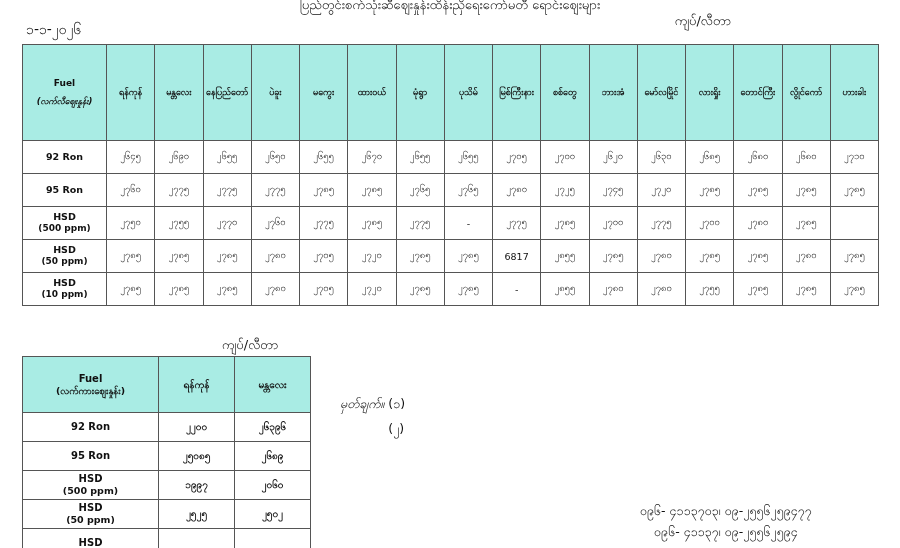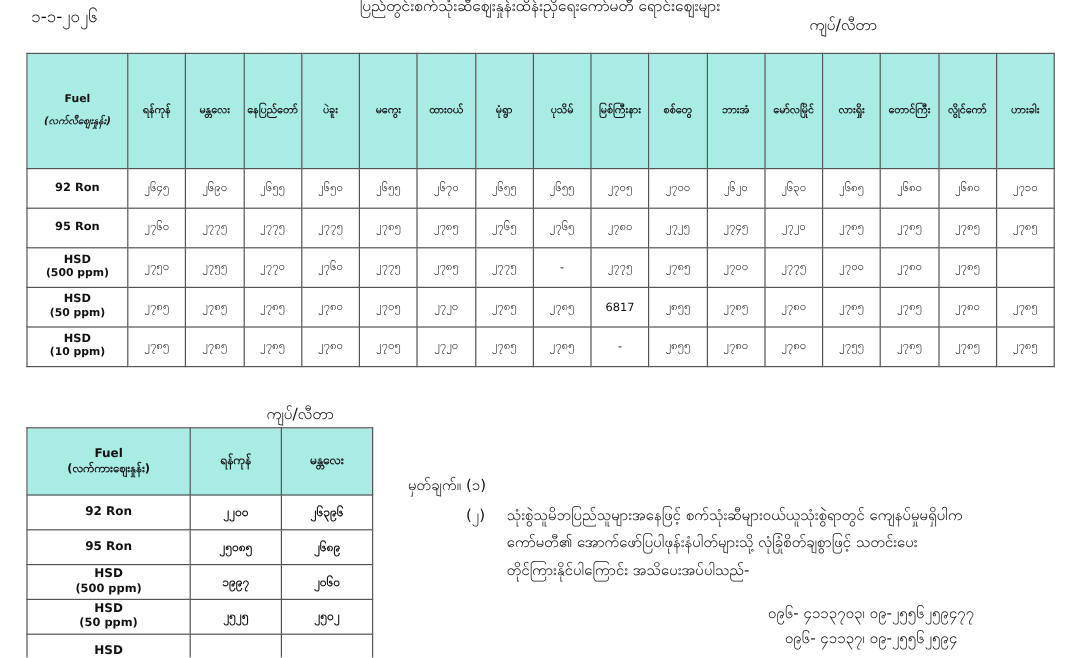--- a/index.html
+++ b/index.html
@@ -24,21 +24,21 @@
     left: 0;
     width: 900px;
     text-align: center;
     font-size: 13px;
     color: #111;
     white-space: nowrap;
     overflow: hidden;
   }
   .date-label {
     position: absolute;
-    top: 4px;
+    top: 20px;
     left: 26px;
     font-size: 14px;
     color: #111;
   }
   .unit-label-top {
     position: absolute;
     top: 12px;
     right: 18px;
     font-size: 13px;
     color: #111;
@@ -153,20 +153,21 @@
   }
   .note-row {
     display: flex;
     align-items: flex-start;
     margin-bottom: 2px;
   }
   .note-head {
     flex: 0 0 auto;
     font-weight: normal;
     padding-right: 4px;
+    font-style: italic;
   }
   .note-num {
     flex: 0 0 auto;
     width: 34px;
     text-align: left;
   }
   .note-text {
     flex: 1 1 auto;
   }
   .note-text .l {
@@ -393,25 +394,20 @@
   </table>
 
   <div class="notes">
     <div class="note-row">
       <span class="note-head">မှတ်ချက်။</span>
       <span class="note-num">(၁)</span>
     </div>
     <div class="note-row">
       <span class="note-head" style="visibility:hidden">မှတ်ချက်။</span>
       <span class="note-num">(၂)</span>
-      <span class="note-text">
-        <span class="l">သုံးစွဲသူမိဘပြည်သူများအနေဖြင့် စက်သုံးဆီများဝယ်ယူသုံးစွဲရာတွင် ကျေနပ်မှုမရှိပါက</span>
-        <span class="l">ကော်မတီ၏ အောက်ဖော်ပြပါဖုန်းနံပါတ်များသို့ လုံခြုံစိတ်ချစွာဖြင့် သတင်းပေး</span>
-        <span class="l">တိုင်ကြားနိုင်ပါကြောင်း အသိပေးအပ်ပါသည်-</span>
-      </span>
     </div>
   </div>
 
   <div class="phones">
     <div>၀၉၆- ၄၁၁၃၇၀၃၊ ၀၉-၂၅၅၆၂၅၉၄၇၇</div>
     <div>၀၉၆- ၄၁၁၃၇၊ ၀၉-၂၅၅၆၂၅၉၄</div>
   </div>
 
 </div>
 

